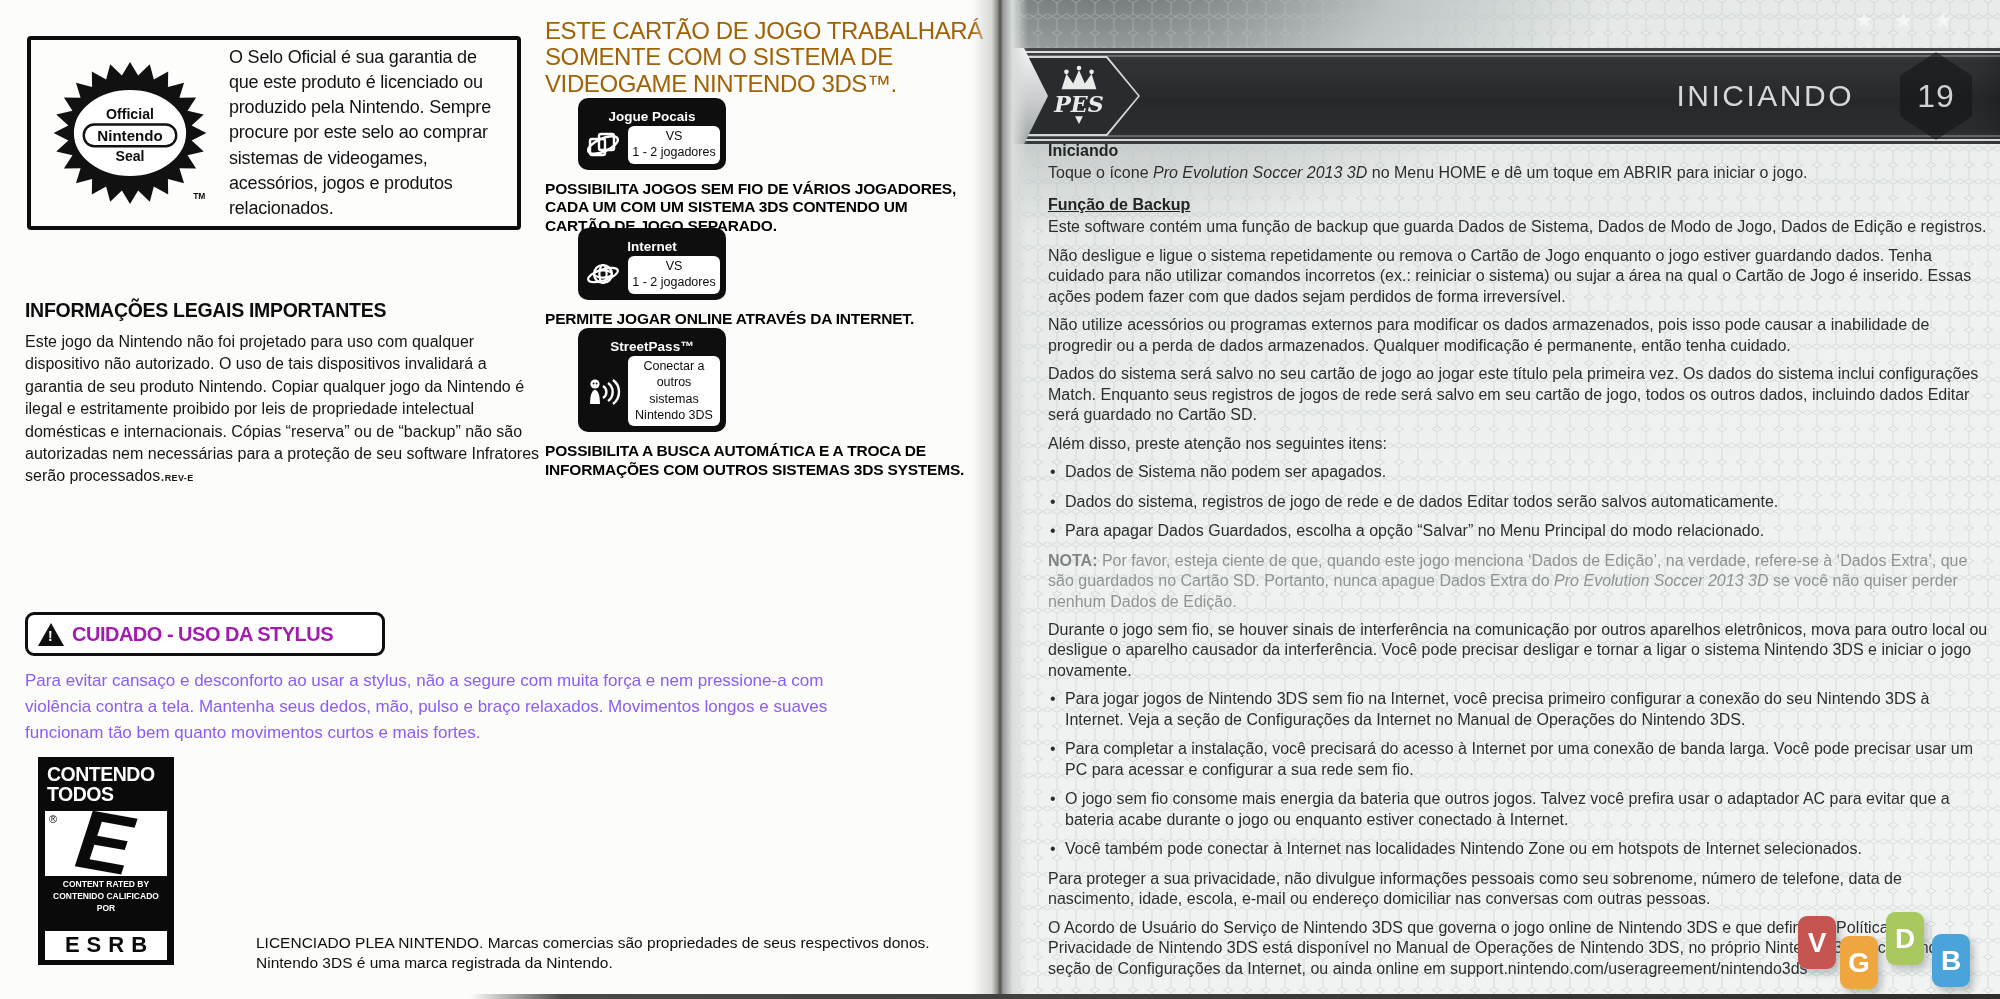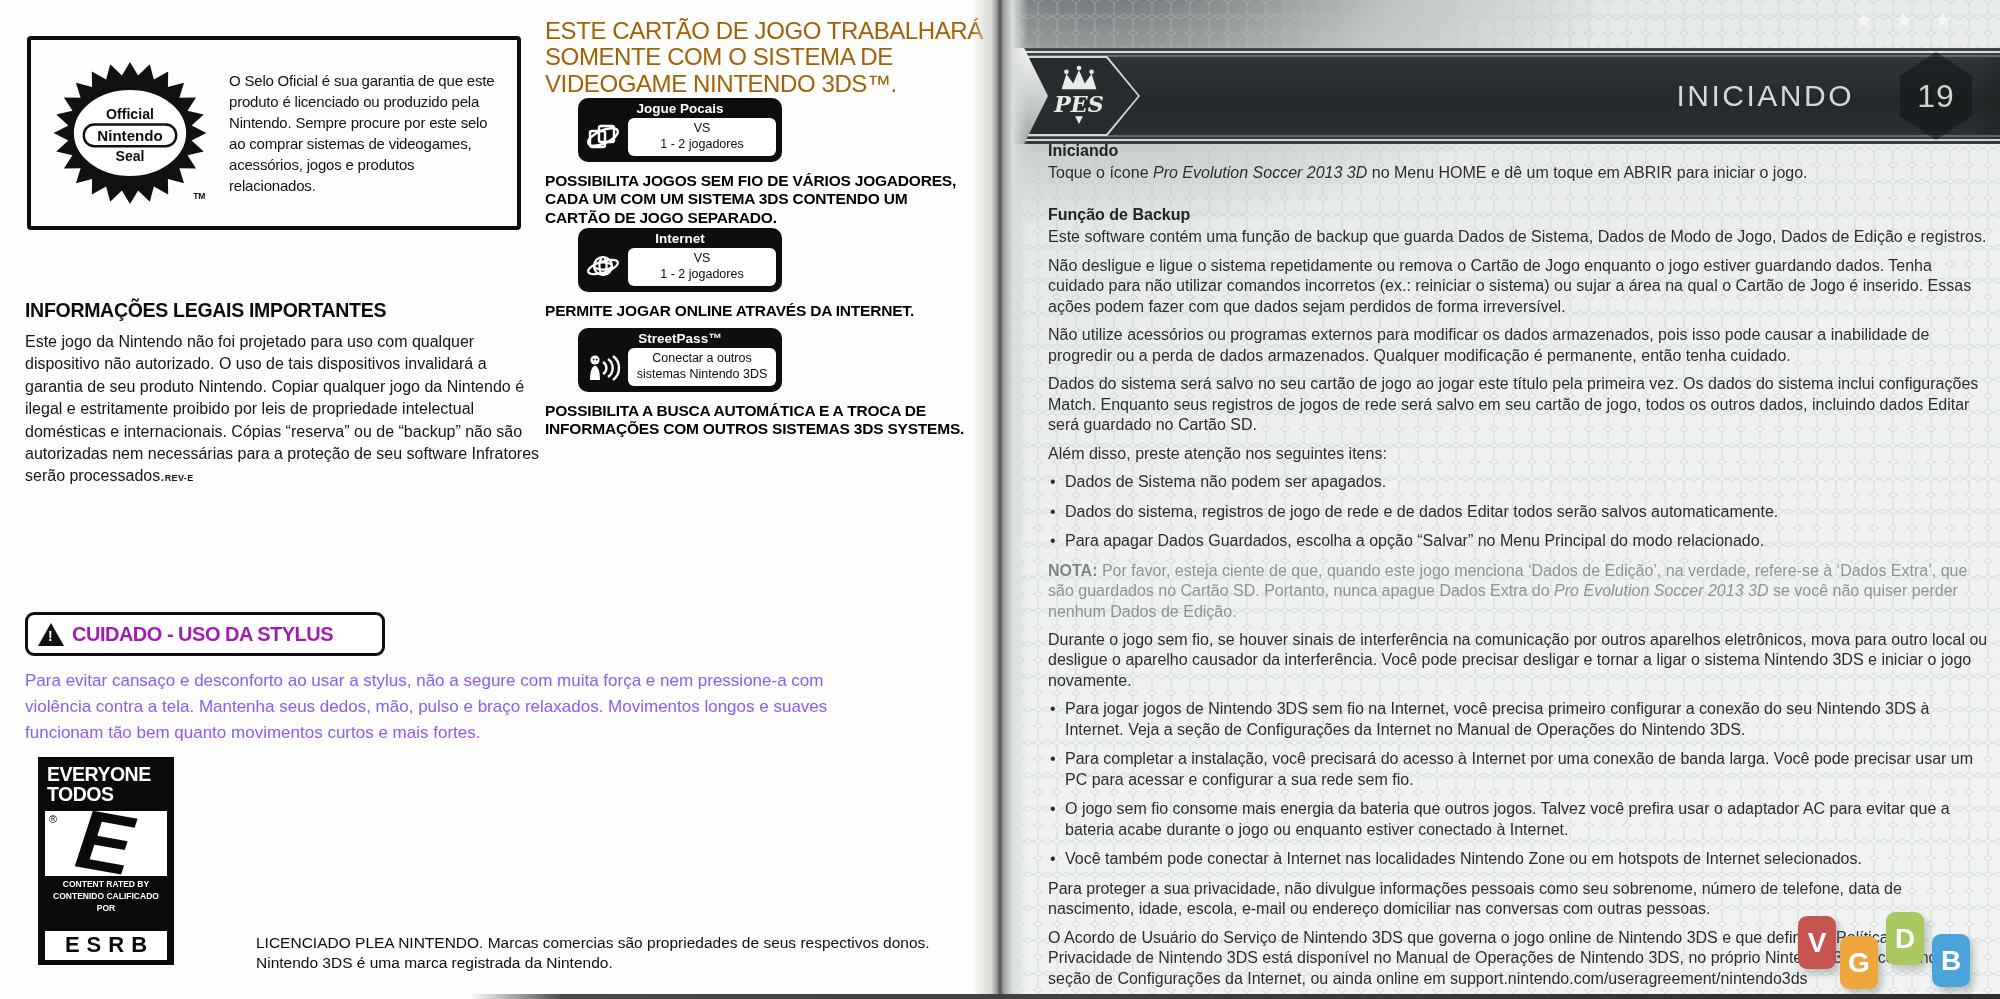--- a/index.html
+++ b/index.html
@@ -7,28 +7,28 @@
   body { font-family:"Liberation Sans", sans-serif; background:#fbfbf9; }
   .page { position:relative; width:2000px; height:999px; overflow:hidden; background:#fbfbf9; }
 
   
   .left-page { position:absolute; left:0; top:0; width:1000px; height:999px; background:#fcfcfa; }
 
   .seal-box { position:absolute; left:27px; top:36px; width:494px; height:194px;
     border:4px solid #0d0d0d; border-radius:4px; background:#fdfdfc; display:flex; align-items:center; }
   .seal-svg { width:198px; height:184px; flex:none; }
   .seal-svg text { font-family:"Liberation Sans",sans-serif; font-weight:bold; fill:#0d0d0d; }
-  .seal-text { flex:1; font-size:15px; line-height:1.4; letter-spacing:-0.2px; color:#121212; padding:6px 14px 6px 0; }
+  .seal-text { flex:1; font-size:18px; line-height:1.4; letter-spacing:-0.2px; color:#121212; padding:6px 14px 6px 0; }
 
   .card-title { position:absolute; left:545px; top:18px; width:440px;
     font-size:24px; font-weight:400; line-height:1.1; letter-spacing:-0.4px; color:#a16207; }
 
   .badge-group { position:absolute; left:545px; width:422px; }
   .bg1 { top:98px; } .bg2 { top:228px; } .bg3 { top:328px; }
-  .badge { margin-left:33px; width:204px; background:#0e0e0e; border-radius:10px; color:#fff; padding:3px 6px 6px; }
+  .badge { margin-left:33px; width:148px; background:#0e0e0e; border-radius:10px; color:#fff; padding:11px 6px 6px; }
   .badge-title { text-align:center; font-size:13.5px; font-weight:700; padding-bottom:2px; }
   .badge-body { display:flex; align-items:center; }
   .badge-icon { width:38px; flex:none; display:flex; justify-content:center; }
   .badge-box { flex:1; background:#fff; color:#0c0c0c; border-radius:6px; text-align:center;
     font-size:12.5px; line-height:1.3; padding:2px 0 3px;margin-left:6px; }
   .badge-caption { margin-top:10px; font-size:15.5px; font-weight:700; line-height:1.2; color:#000000; letter-spacing:-0.2px; }
 
   .legal-heading { position:absolute; left:25px; top:299px; font-size:19.5px; font-weight:700; letter-spacing:-0.3px; color:#0c0c0c; }
   .legal-body { position:absolute; left:25px; top:331px; width:516px; font-size:16px; line-height:1.4; color:#161616; }
   .rev { font-size:9px; font-weight:700; letter-spacing:0.4px; }
@@ -91,21 +91,21 @@
   .band-title { font-size:30px; letter-spacing:2.5px; color:#d5d8d9; margin-right:46px; }
   .pagenum-wrap { position:relative; width:72px; height:88px; margin-right:28px; flex:none;
     display:flex; align-items:center; justify-content:center; }
   .pagenum-hex { position:absolute; inset:0; background:rgba(14,16,18,0.5);
     clip-path:polygon(50% 0, 100% 27%, 100% 73%, 50% 100%, 0 73%, 0 27%); }
   .pagenum { position:relative; font-size:32px; color:#ced2d3; letter-spacing:1px; }
 
   .rp-body { position:absolute; left:48px; top:142px; width:940px; z-index:2; }
   .rp-body h3 { font-size:16px; font-weight:700; margin:0 0 3px; color:#222424; }
   .rp-body p { margin:0 0 8px; font-size:16px; line-height:1.28; color:#2c2e2e; }
-  .rp-body .mt { margin-top:23px; }
+  .rp-body .mt { margin-top:13px;text-decoration:underline; }
   .rp-body ul { list-style:none; margin:0 0 2px; padding:0; }
   .rp-body li { position:relative; padding-left:17px; margin:0 0 9px; font-size:16px; line-height:1.28; color:#2c2e2e; }
   .rp-body li::before { content:"•"; position:absolute; left:2px; top:0; }
   .rp-body i { font-style:italic; }
   .nota { color:#8d9393 !important; }
   .nota b { color:#7f8585; }
 
   .vgdb { position:absolute; left:797px; top:908px; width:182px; height:90px; z-index:4; }
   .vgdb-tile { position:absolute; width:38px; height:53px; border-radius:9px; display:flex; align-items:center; justify-content:center;
     color:#fff; font-weight:700; font-size:28px; box-shadow:4px 5px 7px rgba(90,100,100,0.35); }
@@ -208,21 +208,21 @@
     <p class="legal-body"><span>Este jogo da Nintendo não foi projetado para uso com qualquer dispositivo não autorizado. O uso de tais dispositivos invalidará a garantia de seu produto Nintendo. Copiar qualquer jogo da Nintendo é ilegal e estritamente proibido por leis de propriedade intelectual domésticas e internacionais. Cópias “reserva” ou de “backup” não são autorizadas nem necessárias para a proteção de seu software Infratores serão processados.</span><span class="rev">REV-E</span></p>
 
     <div class="caution-box">
       <span class="warn-tri"></span>
       <span class="caution-title">CUIDADO - USO DA STYLUS</span>
     </div>
     <p class="caution-body">Para evitar cansaço e desconforto ao usar a stylus, não a segure com muita força e nem pressione-a com violência contra a tela. Mantenha seus dedos, mão, pulso e braço relaxados. Movimentos longos e suaves funcionam tão bem quanto movimentos curtos e mais fortes.</p>
 
     <div class="esrb">
       <div class="esrb-top">
-        <div>EVERYONE</div>
+        <div>CONTENDO</div>
         <div>TODOS</div>
       </div>
       <div class="esrb-mid">
         <span class="esrb-reg">®</span>
         <span class="esrb-e">E</span>
       </div>
       <div class="esrb-strip">
         <div>CONTENT RATED BY</div>
         <div>CONTENIDO CALIFICADO POR</div>
       </div>

